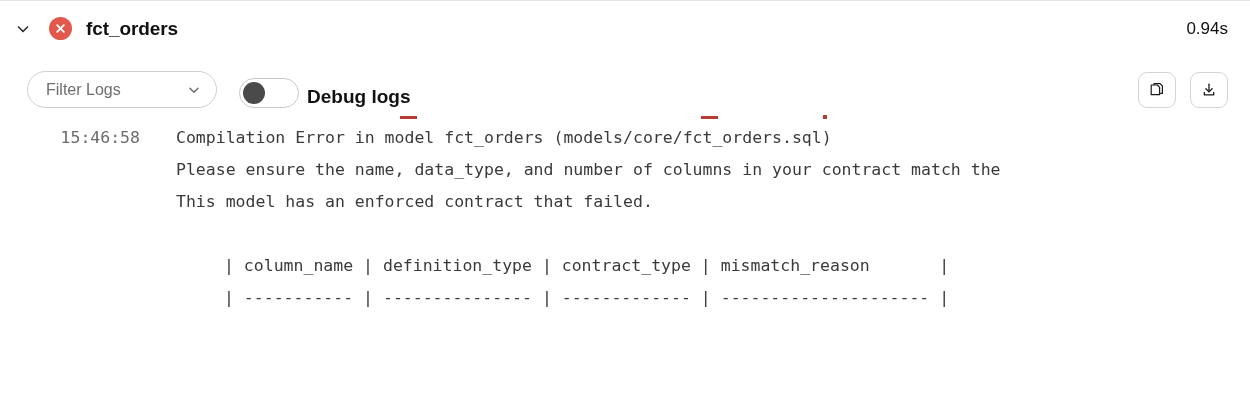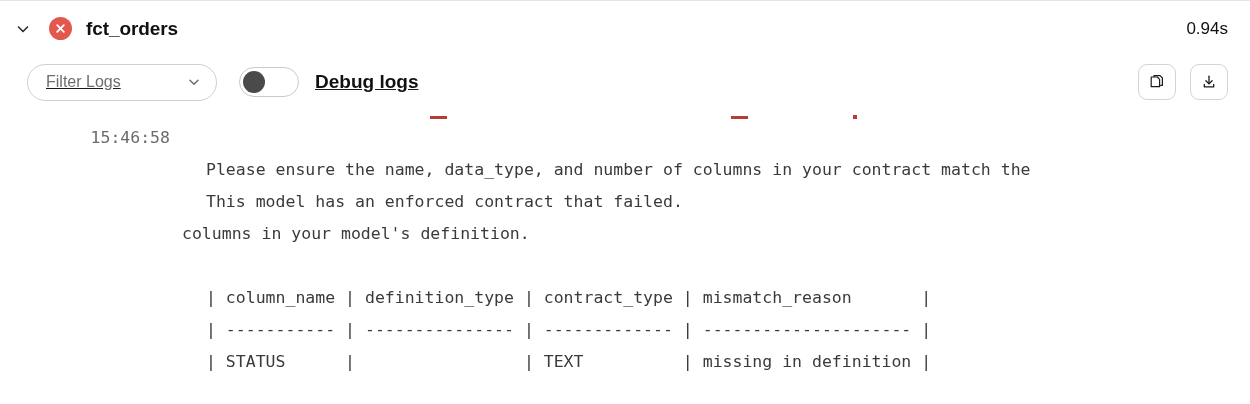--- a/index.html
+++ b/index.html
@@ -72,24 +72,23 @@
     font-size: 17px;
     font-weight: normal;
     color: #111111;
     white-space: nowrap;
   }
 
   
   .toolbar {
     height: 52px;
     display: flex;
-    align-items: center;
+    align-items: flex-end;
     padding: 0 22px 0 27px;
     box-sizing: border-box;
-    text-decoration: underline;
   }
 
   .filter-select {
     height: 37px;
     min-width: 190px;
     border: 1px solid #cfcfcf;
     border-radius: 19px;
     background: #ffffff;
     display: flex;
     align-items: center;
@@ -122,21 +121,21 @@
     top: 50%;
     left: 3px;
     transform: translateY(-50%);
     width: 22px;
     height: 22px;
     border-radius: 50%;
     background: #4a4a4a;
   }
 
   .toggle-label {
-    margin-left: 16px;
+    margin-left: 8px;
     font-size: 19px;
     font-weight: bold;
     color: #111111;
     white-space: nowrap;
   }
 
   .icon-btn {
     width: 38px;
     height: 36px;
     border: 1px solid #d4d4d4;
@@ -156,21 +155,20 @@
   .log-body {
     position: absolute;
     left: 0;
     right: 0;
     top: 107px;
     bottom: 0;
     overflow: hidden;
     font-family: "DejaVu Sans Mono", "Liberation Mono", monospace;
     font-size: 16.5px;
     line-height: 32px;
-    padding-left: 30px;
   }
 
   .clipped-row {
     height: 14px;
     position: relative;
     overflow: hidden;
   }
   .clipped-row .frag {
     position: absolute;
     background: #b93c32;
@@ -203,20 +201,21 @@
     color: #3a3a3a;
     white-space: pre;
   }
 
   .blank-line { height: 32px; }
 
   .table-line {
     padding-left: 176px;
     color: #3a3a3a;
     white-space: pre;
+    margin-left: 48px;
   }
 </style>
 </head>
 <body>
 
 <div class="panel">
 
   <div class="header">
 
     <div class="chevron-btn">
@@ -275,34 +274,33 @@
   <div class="log-body">
 
     <div class="clipped-row">
       <span class="frag" style="left:400px;  width:17px; height:3px;"></span>
       <span class="frag" style="left:701px;  width:17px; height:3px;"></span>
       <span class="frag" style="left:823px;  width:4px;  height:4px;"></span>
     </div>
 
     <div class="log-line">
       <span class="ts">15:46:58</span>
+      <span class="msg">Compilation Error in model fct_orders (models/core/fct_orders.sql)</span>
     </div>
 
     <div class="log-line cont">
       <span class="ts"></span>
       <span class="msg">Please ensure the name, data_type, and number of columns in your contract match the</span>
     </div>
 
     <div class="log-line cont">
       <span class="ts"></span>
       <span class="msg">This model has an enforced contract that failed.</span>
     </div>
 
-    <div class="wrap-line">columns in your model's definition.</div>
 
     <div class="blank-line"></div>
 
     <div class="table-line">| column_name | definition_type | contract_type | mismatch_reason       |</div>
     <div class="table-line">| ----------- | --------------- | ------------- | --------------------- |</div>
-    <div class="table-line">| STATUS      |                 | TEXT          | missing in definition |</div>
   </div>
 
 </div>
 
 </body></html>

